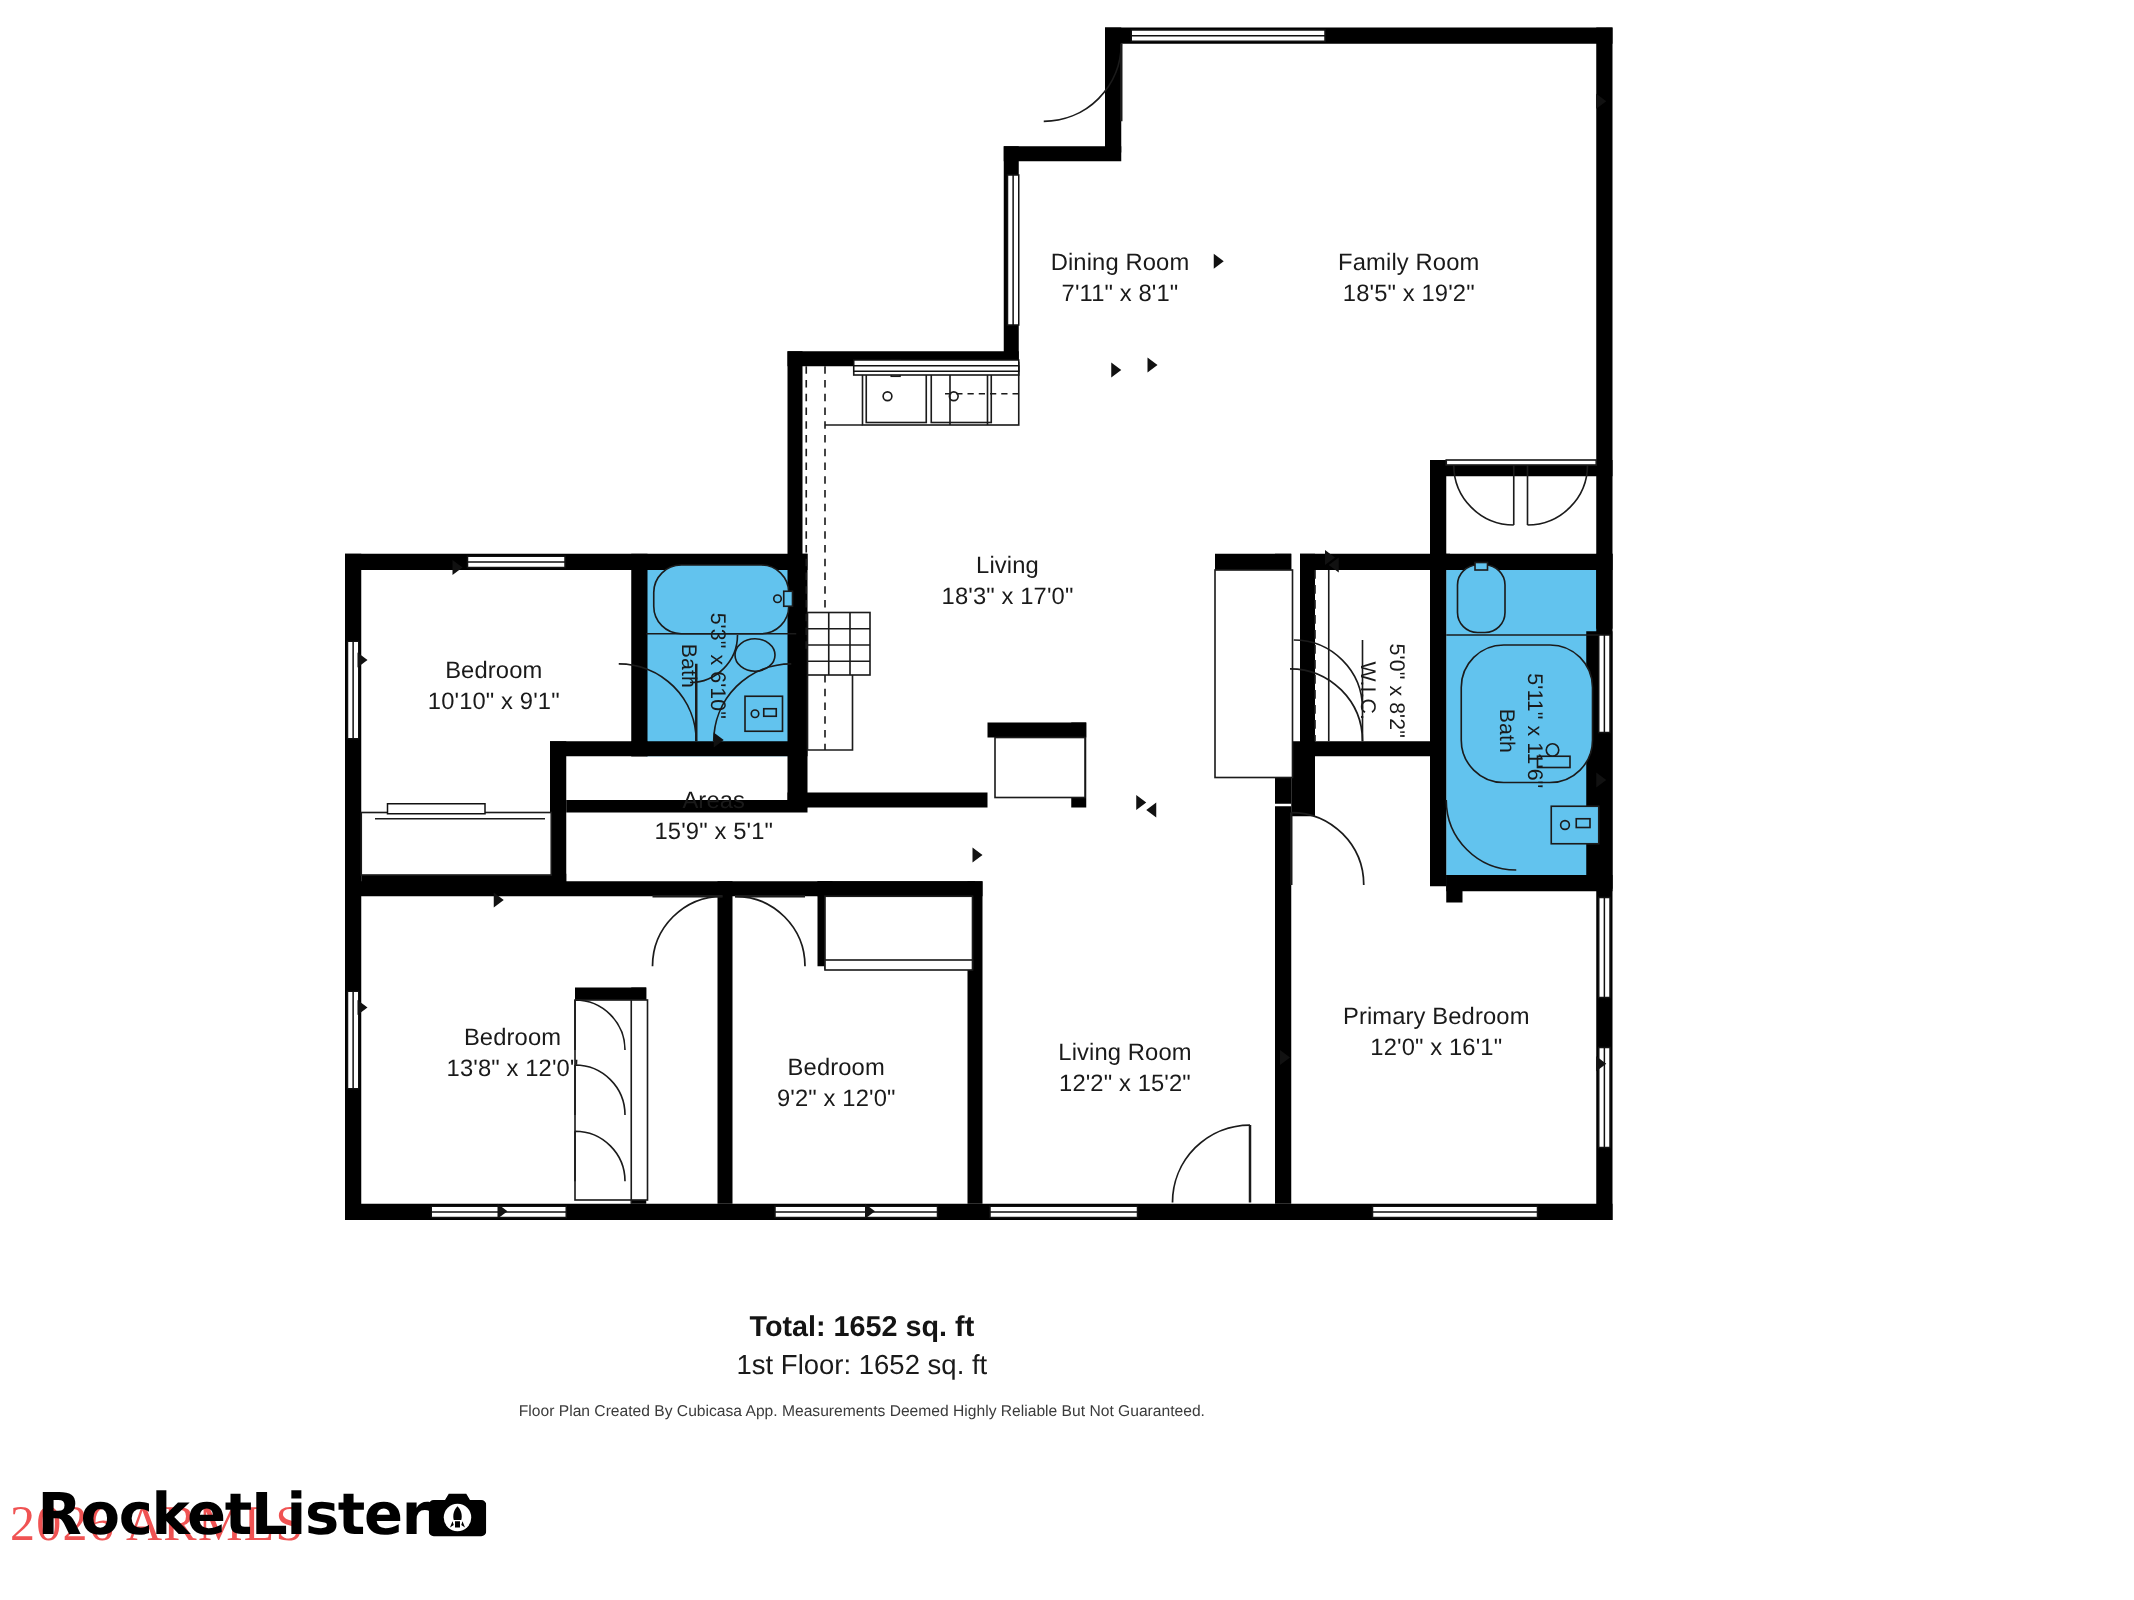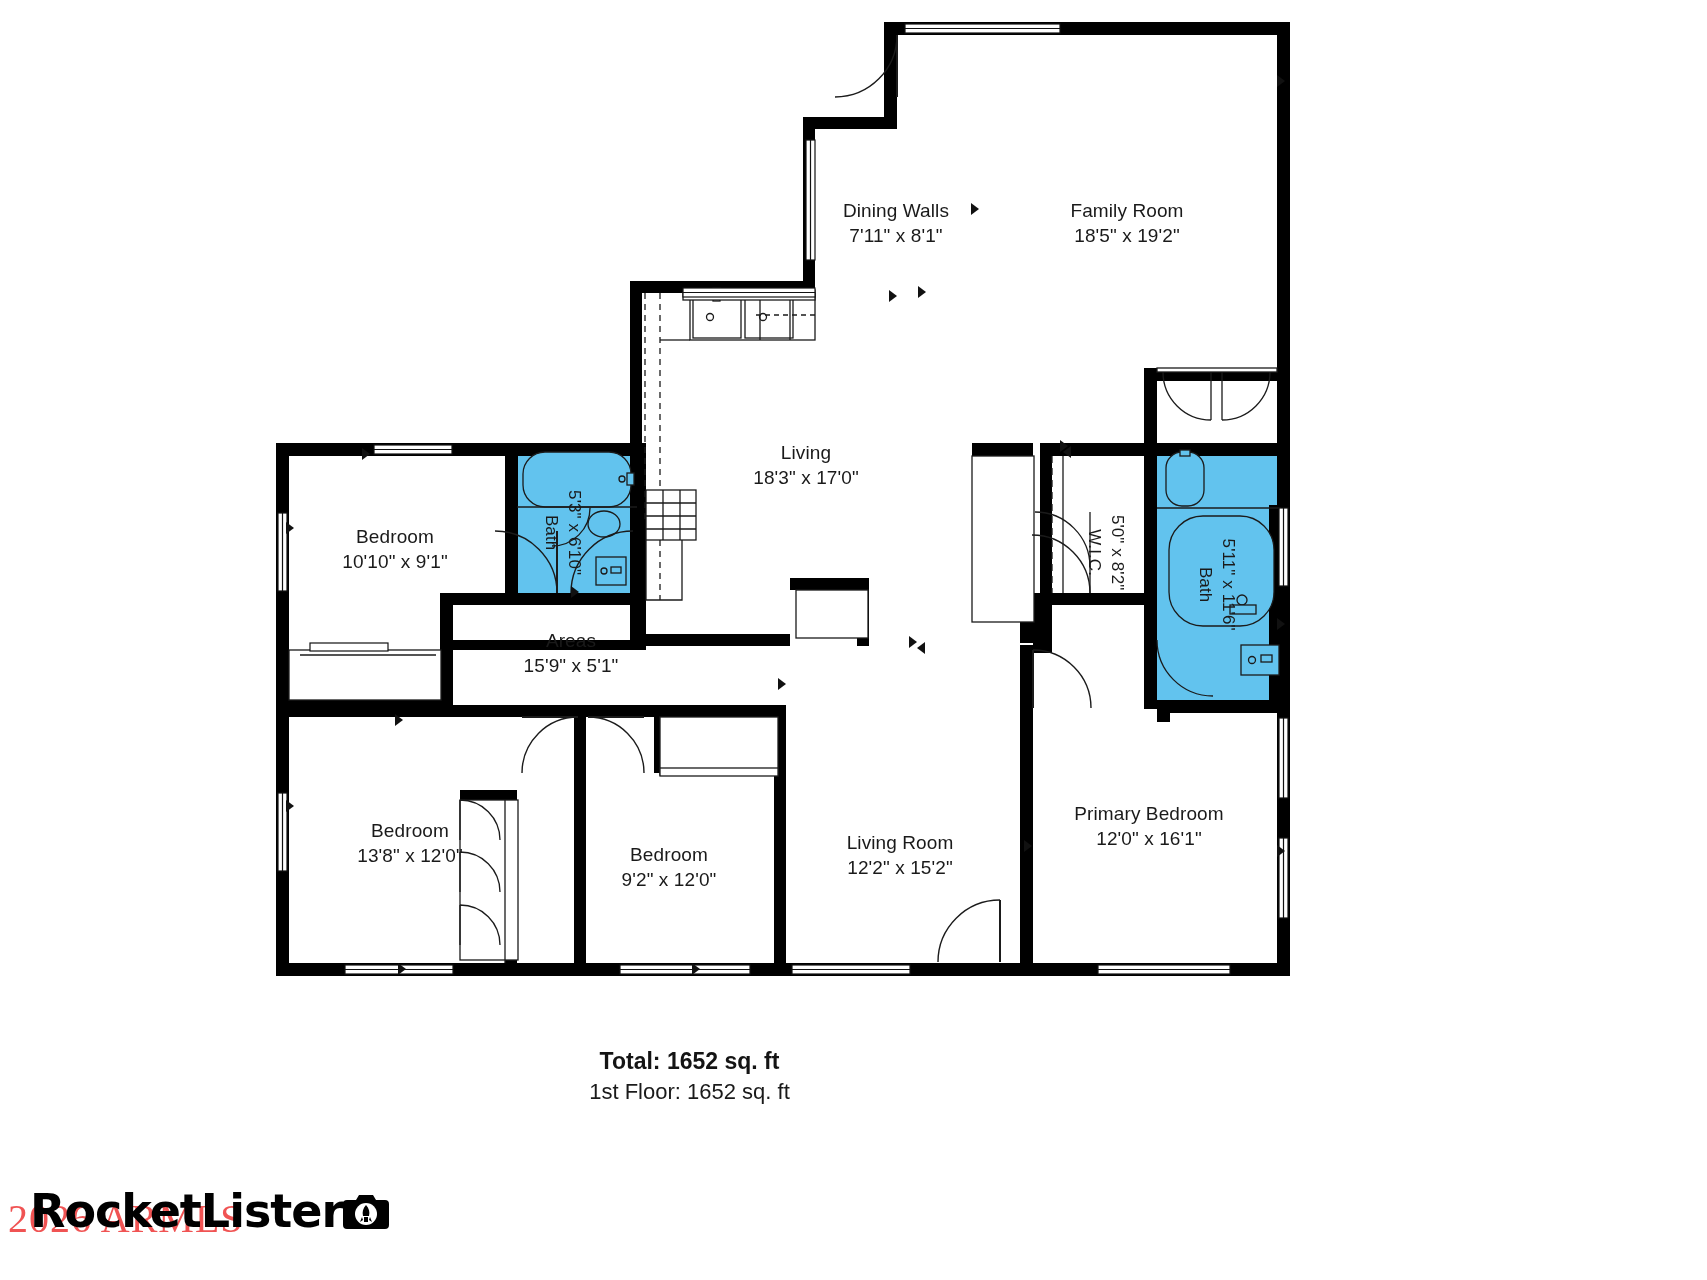--- a/index.html
+++ b/index.html
@@ -322,21 +322,21 @@
       <polygon points="692,963 700,969 692,975"></polygon>
       <polygon points="1024,840 1032,846 1024,852"></polygon>
       <polygon points="1277,845 1285,851 1277,857"></polygon>
       <polygon points="1277,618 1285,624 1277,630"></polygon>
       <polygon points="571,598 579,592 571,586"></polygon>
       <polygon points="1060,440 1068,446 1060,452"></polygon>
     </g>
   </svg>
 
   <div class="room-label" style="left:896px; top:198px; transform: translate(-50%, 0);">
-    <span class="rl-name">Dining Walls</span>
+    <span class="rl-name">Dining Room</span>
     <span class="rl-dims">7'11" x 8'1"</span>
   </div>
 
   <div class="room-label" style="left:1127px; top:198px; transform: translate(-50%, 0);">
     <span class="rl-name">Family Room</span>
     <span class="rl-dims">18'5" x 19'2"</span>
   </div>
 
   <div class="room-label" style="left:806px; top:440px; transform: translate(-50%, 0);">
     <span class="rl-name">Living</span>
@@ -384,20 +384,21 @@
   </div>
 
   <div class="room-label" style="left:669px; top:842px; transform: translate(-50%, 0);">
     <span class="rl-name">Bedroom</span>
     <span class="rl-dims">9'2" x 12'0"</span>
   </div>
 
   <div id="footer">
     <div class="total">Total: 1652 sq. ft</div>
     <div class="line">1st Floor: 1652 sq. ft</div>
+    <div class="disclaimer">Floor Plan Created By Cubicasa App. Measurements Deemed Highly Reliable But Not Guaranteed.</div>
   </div>
 
   <div id="wm-mls">2026 ARMLS</div>
 
   <div id="wm-brand">
     <span class="brand-text">RocketLister</span>
     <span class="cam">
       <svg viewBox="0 0 46 38" width="46" height="38">
         <path d="M16 3 L30 3 L33 8 L42 8 A4 4 0 0 1 46 12 L46 33 A4 4 0 0 1 42 37 L4 37 A4 4 0 0 1 0 33 L0 12 A4 4 0 0 1 4 8 L13 8 Z" fill="#000000"></path>
         <circle cx="23" cy="22" r="11" fill="#ffffff"></circle>

